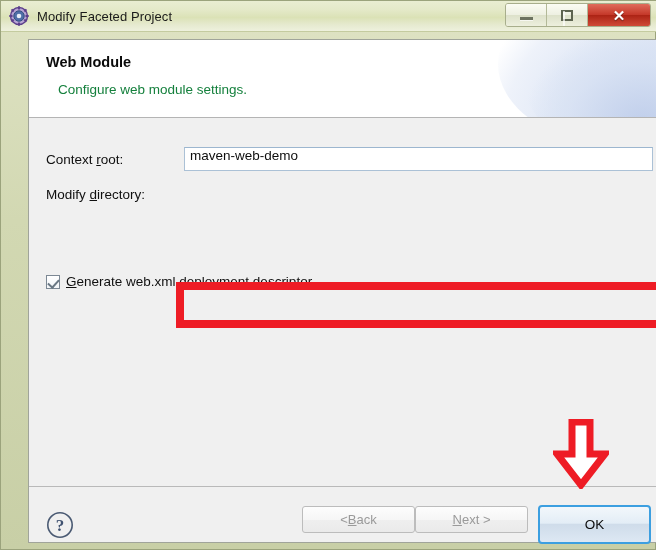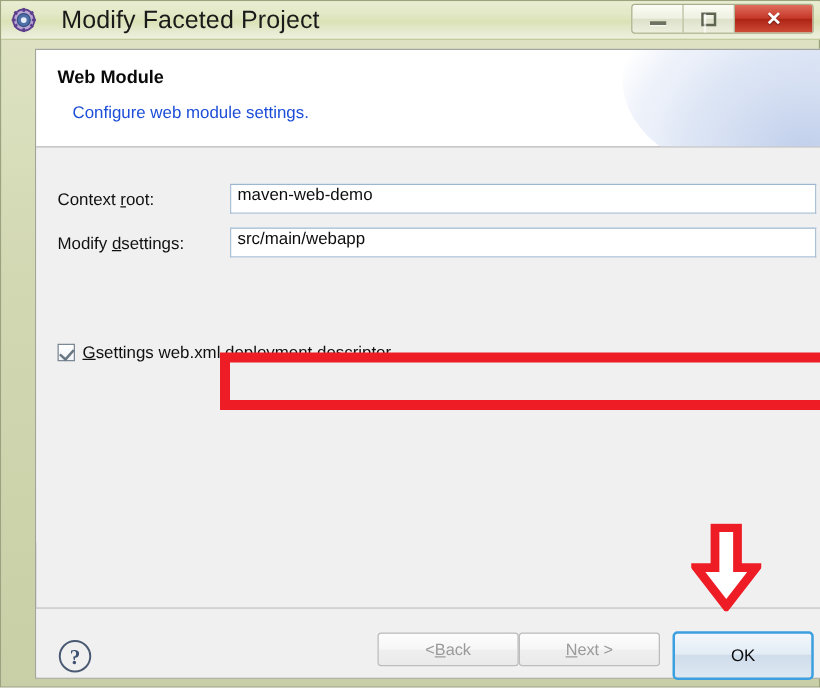--- a/index.html
+++ b/index.html
@@ -39,22 +39,22 @@
     align-items: center;
   }
 
   .title-icon {
     margin-left: 8px;
     width: 20px; height: 20px;
     flex: 0 0 auto;
   }
 
   .title-text {
-    margin-left: 20px;
-    font-size: 20px;
+    margin-left: 8px;
+    font-size: 13px;
     color: #1a1a1a;
     letter-spacing: .1px;
     white-space: nowrap;
   }
 
   
   .win-buttons {
     position: absolute;
     right: 6px;
     top: 2px;
@@ -150,21 +150,21 @@
     top: 14px;
     font-size: 14.5px;
     font-weight: bold;
     color: #0a0a0a;
   }
   .header-sub {
     position: absolute;
     left: 29px;
     top: 42px;
     font-size: 13.5px;
-    color: #1d4ed8;
+    color: #15803d;
   }
 
   
   .body-area {
     position: absolute;
     left: 0;
     top: 79px;
     width: 634px;
     height: 315px;
     background: #f0f0f0;
@@ -380,29 +380,26 @@
     <div class="body-area">
 
       <div class="form-row row-ctx">
         <span class="field-label"><span>Context </span><u>r</u><span>oot:</span></span>
         <div class="text-input">
           <span>maven-web-demo</span>
         </div>
       </div>
 
       <div class="form-row row-dir">
-        <span class="field-label"><span>Modify </span><u>d</u><span>settings:</span></span>
-        <div class="text-input">
-          <span>src/main/webapp</span>
-        </div>
+        <span class="field-label"><span>Modify </span><u>d</u><span>irectory:</span></span>
       </div>
 
       <div class="checkbox-row">
         <span class="checkbox"></span>
-        <span class="checkbox-label"><span></span><u>G</u><span>settings web.xml deployment descriptor</span></span>
+        <span class="checkbox-label"><span></span><u>G</u><span>enerate web.xml deployment descriptor</span></span>
       </div>
 
       <div class="red-rect"></div>
     </div>
 
     <div class="sep"></div>
     <div class="buttonbar">
 
       <span class="help-icon">
         <svg width="28" height="28" viewBox="0 0 28 28">

